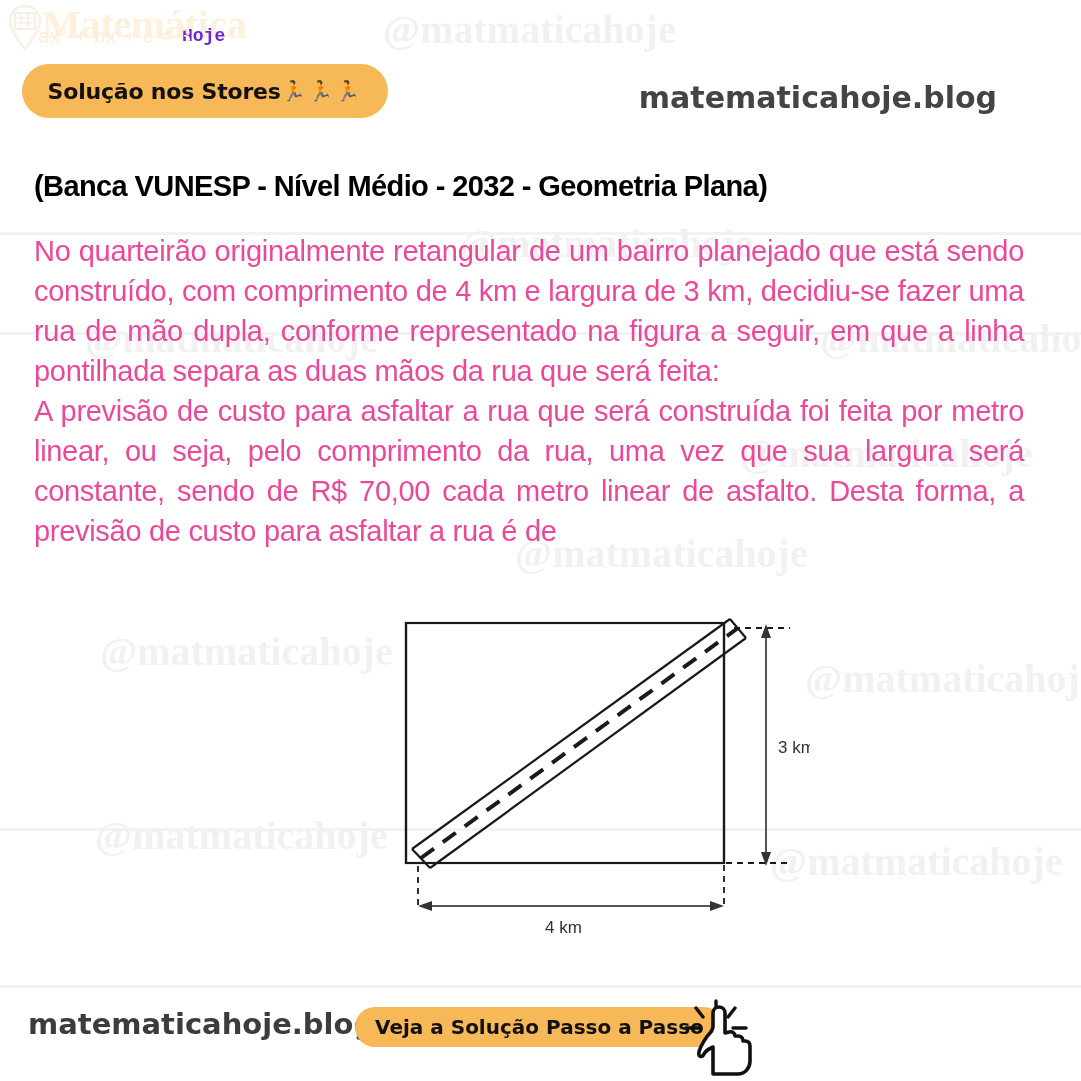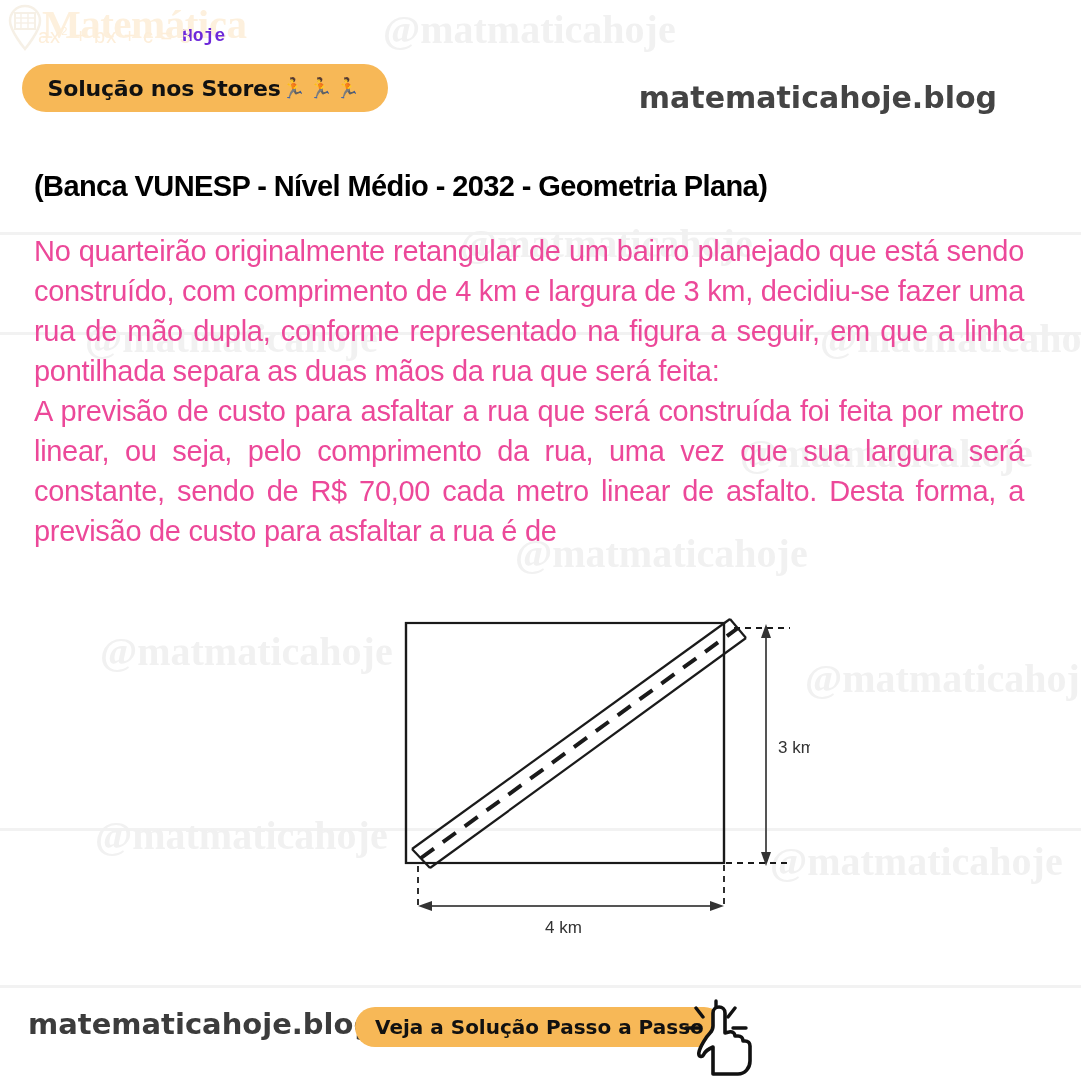--- a/index.html
+++ b/index.html
@@ -83,21 +83,21 @@
     left: 2px;
     top: 2px;
   }
 
   
   .pill-top {
     position: absolute;
     left: 22px;
     top: 64px;
     width: 366px;
-    height: 48px;
+    height: 54px;
     border-radius: 27px;
     background: #f7b857;
     z-index: 3;
     display: flex;
     align-items: center;
     justify-content: center;
   }
   .pill-top-label {
     font-family: "DejaVu Sans", sans-serif;
     font-weight: bold;

